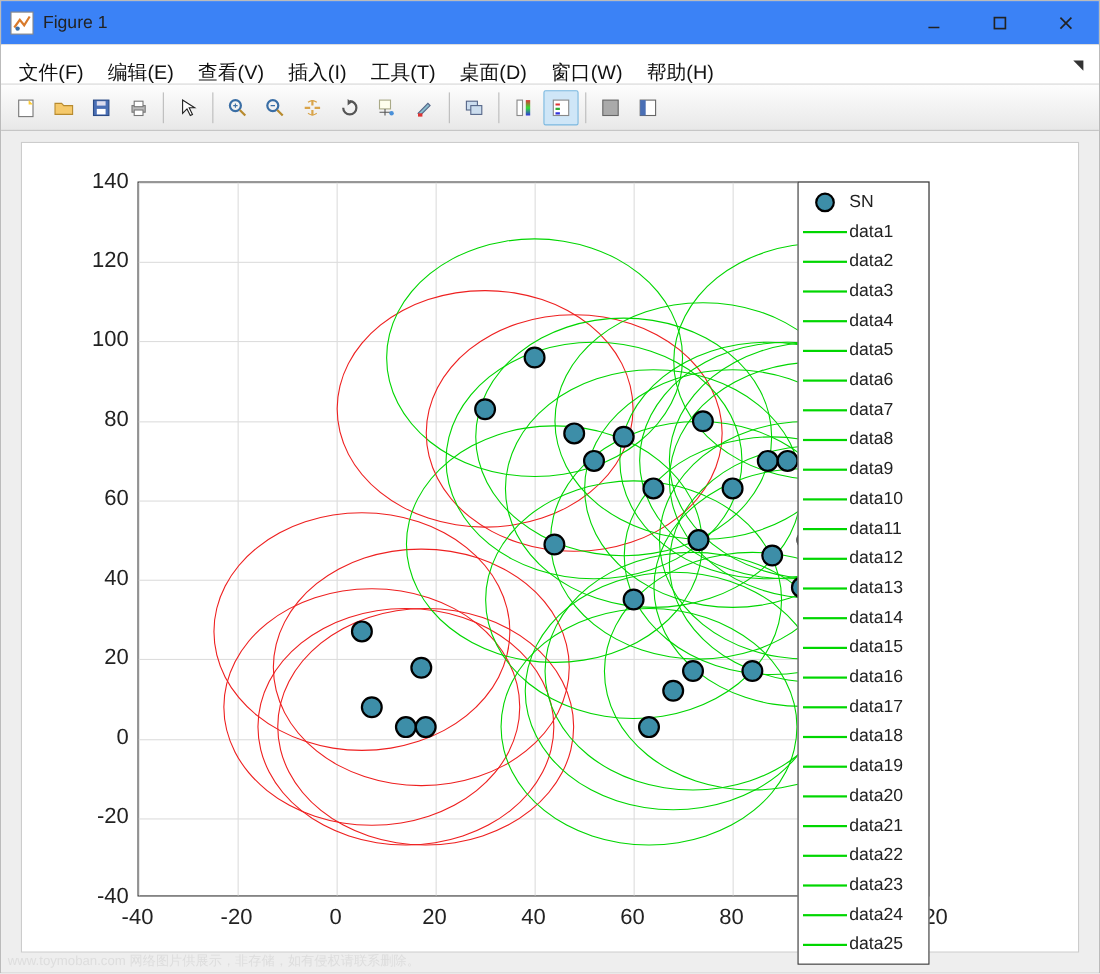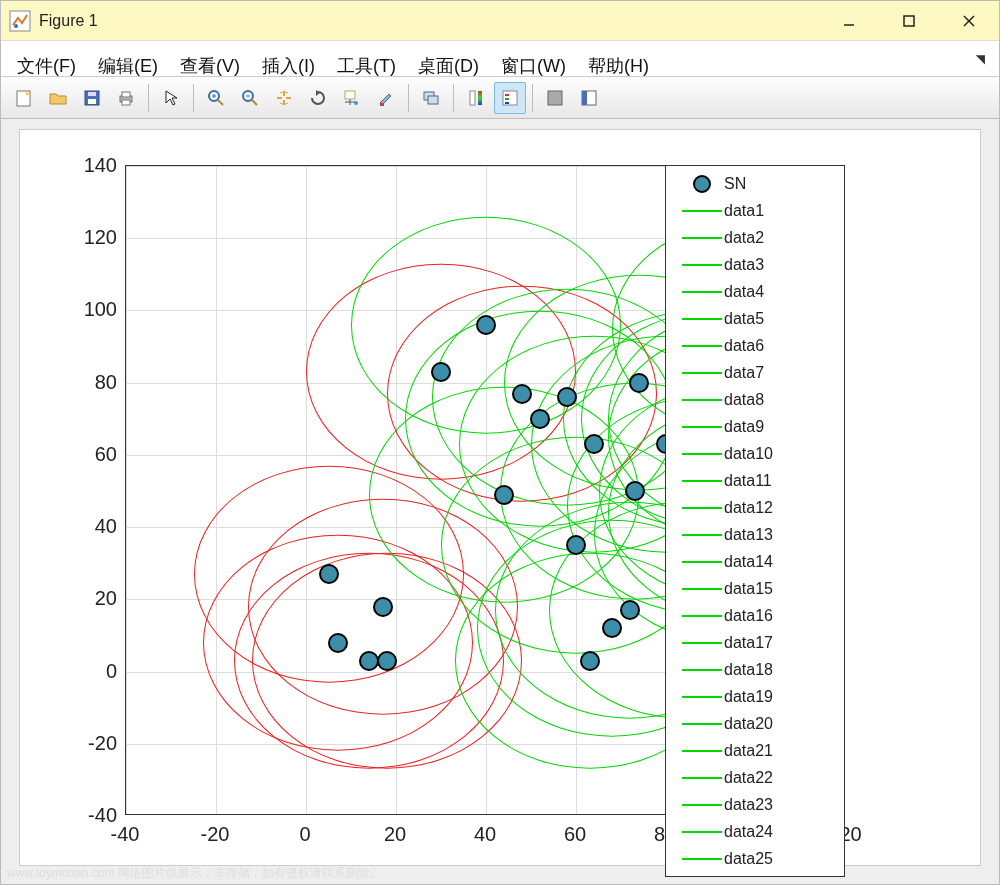--- a/index.html
+++ b/index.html
@@ -1,20 +1,20 @@
 <!DOCTYPE html>
 <html><head>
 <meta charset="utf-8">
 <style>
 * { box-sizing: border-box; margin: 0; padding: 0; }
 body { font-family: "Segoe UI", Arial, sans-serif; background: #f0f0f0; width: 1000px; height: 885px; overflow: hidden; }
 
 .window { width: 1000px; height: 885px; background: #fff; display: flex; flex-direction: column; border: 1px solid #bbb; }
 
-.titlebar { height: 40px; background: #fef9c3; display: flex; align-items: center; padding: 0 0 0 8px; border-bottom: 1px solid #ddd; }
+.titlebar { height: 40px; background: #3b82f6; display: flex; align-items: center; padding: 0 0 0 8px; border-bottom: 1px solid #ddd; }
 .titlebar-icon { width: 22px; height: 22px; margin-right: 8px; }
 .titlebar-text { font-size: 16px; color: #222; flex: 1; font-weight: 400; }
 .win-controls { display: flex; }
 .win-btn { width: 60px; height: 40px; display: flex; align-items: center; justify-content: center; cursor: pointer; }
 
 .menubar { height: 36px; background: #fff; display: flex; align-items: center; padding: 0 8px; gap: 6px; border-bottom: 1px solid #ccc; }
 .menu-item { font-size: 18px; color: #111; padding: 3px 8px; cursor: pointer; margin-top: 14px; }
 .menu-arrow { margin-left: auto; font-size: 12px; color: #333; cursor: pointer; padding-right: 6px; }
 
 .toolbar { height: 42px; background: linear-gradient(#fdfdfd,#e8e8e8); display: flex; align-items: center; padding: 0 6px; gap: 0; border-bottom: 1px solid #bbb; }
@@ -24,21 +24,21 @@
 
 .plot-area { flex: 1; background: #eeeeee; position: relative; }
 .axes-wrap { position: absolute; left: 18px; top: 10px; right: 18px; bottom: 18px; background: #fff; border: 1px solid #ccc; }
 .axes { position: absolute; left: 105px; top: 35px; width: 720px; height: 650px; }
 .plotbox { position: absolute; left: 0; top: 0; width: 720px; height: 650px; border: 1px solid #333; background: #fff; overflow: hidden; }
 .grid-line { position: absolute; background: #ddd; }
 .tick-label { position: absolute; font-size: 20px; color: #222; }
 .ytick { right: 728px; text-align: right; width: 60px; transform: translateY(-50%); }
 .xtick { top: 658px; text-align: center; width: 50px; transform: translateX(-50%); }
 
-.legend { position: absolute; right: 0px; top: 0px; width: 180px; background: #fff; border: 1px solid #333; padding: 4px 14px; }
+.legend { position: absolute; right: 0px; top: 0px; width: 120px; background: #fff; border: 1px solid #333; padding: 4px 2px; }
 .legend-row { display: flex; align-items: center; height: 27px; padding: 0 2px; }
 .legend-swatch { width: 40px; display: flex; align-items: center; justify-content: center; }
 .legend-label { font-size: 16px; color: #222; margin-left: 2px; }
 .legend-circle { width: 18px; height: 18px; border-radius: 50%; background: #3d8ea8; border: 2.5px solid #000; }
 .legend-line { width: 40px; height: 2px; background: #00d600; }
 
 .node { position: absolute; width: 20px; height: 20px; border-radius: 50%; background: #3d8ea8; border: 2.5px solid #000; transform: translate(-50%,-50%); }
 .circle-ring { position: absolute; border-radius: 50%; border: 1.5px solid #00d600; transform: translate(-50%,-50%); }
 .circle-ring.red { border-color: #ee2020; }
 

